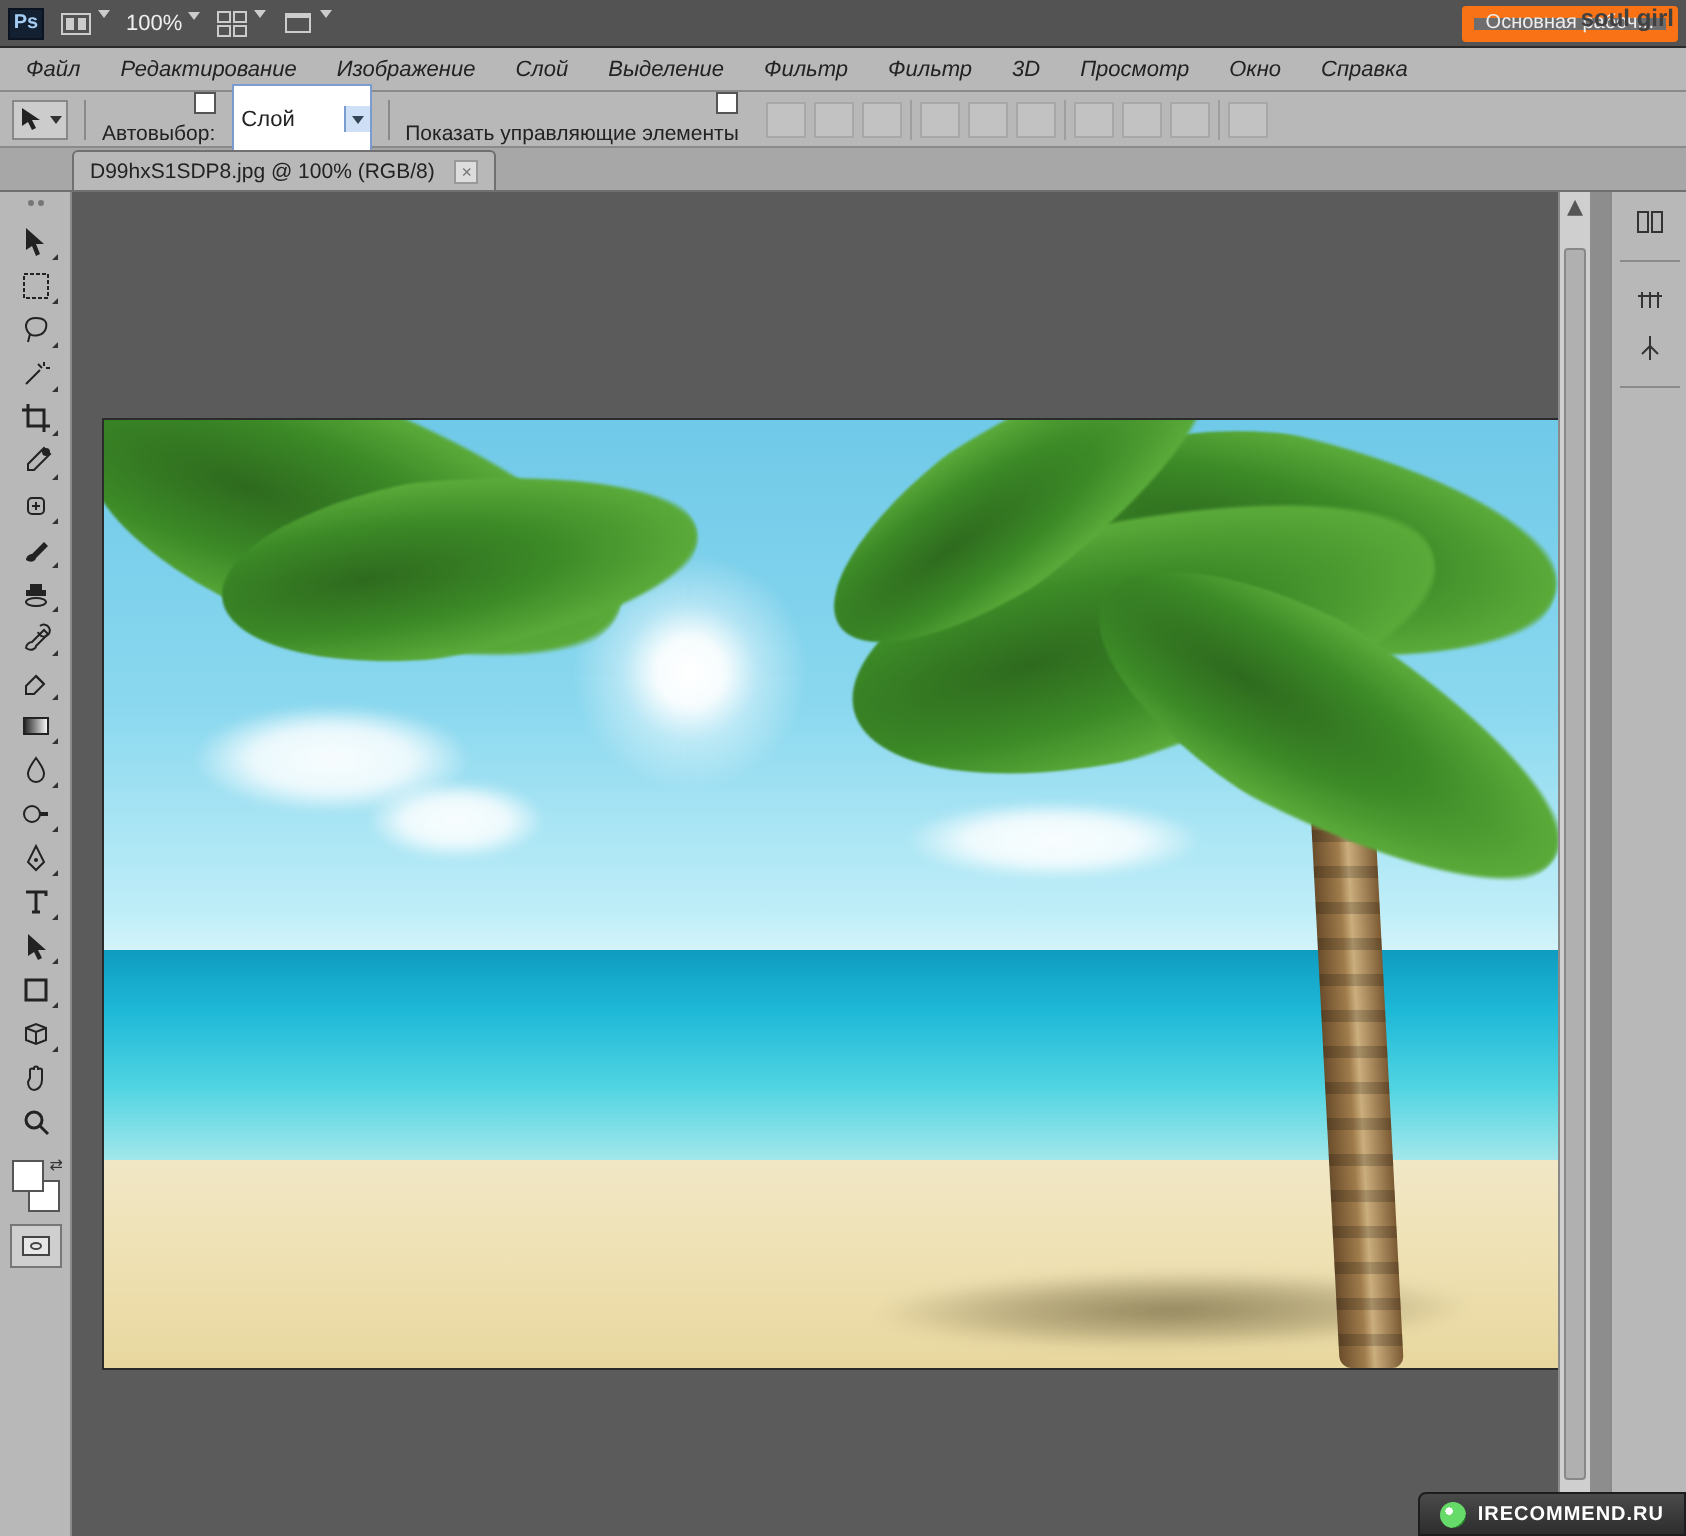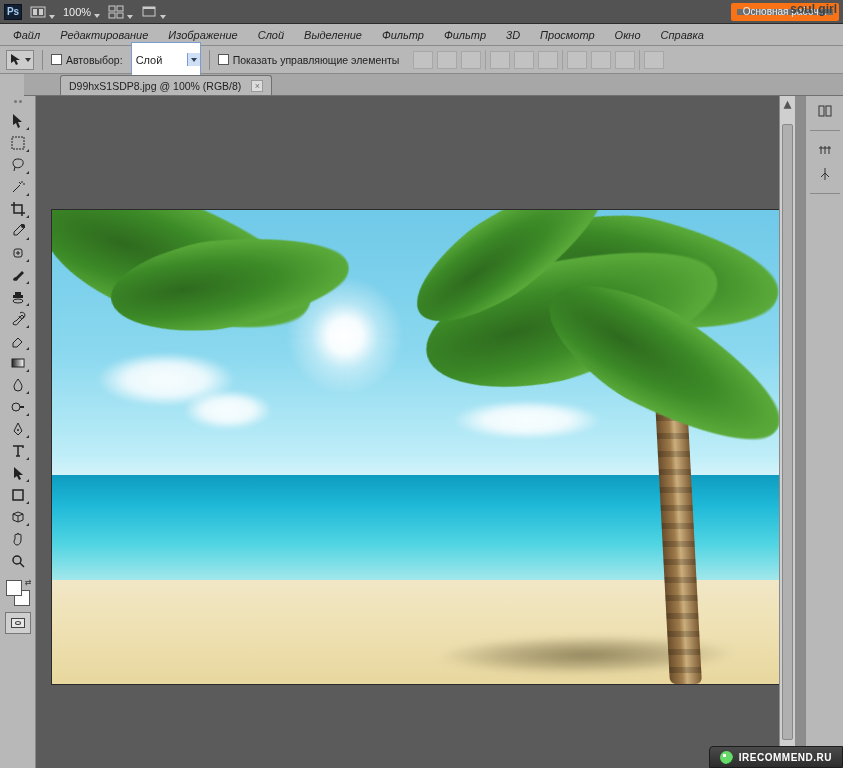--- a/index.html
+++ b/index.html
@@ -1,44 +1,44 @@
 <!DOCTYPE html>
 <html><head>
 <meta charset="utf-8">
 <style>
   * { margin: 0; padding: 0; box-sizing: border-box; font-family: Tahoma, Arial, sans-serif; }
   body { width: 843px; height: 768px; background: #b8b8b8; overflow: hidden; position: relative; }
 
   
   .topbar { background: #535353; height: 24px; display: flex; align-items: center; padding: 0 4px; gap: 8px; color: #ddd; font-size: 11px; border-bottom: 1px solid #2a2a2a; }
   .ps-logo { width: 18px; height: 16px; background: #132032; color: #a5cdf3; display: inline-flex; align-items: center; justify-content: center; font-weight: bold; font-size: 10px; border: 1px solid #0b1320; }
-  .topbar .ctrl { display: inline-flex; align-items: flex-end; gap: 3px; color: #e5e5e5; }
+  .topbar .ctrl { display: inline-flex; align-items: flex-start; gap: 3px; color: #e5e5e5; }
   .topbar .ctrl svg { display:block; }
   .zoom-val { color: #eee; font-size: 11px; }
   .arrow-down { width: 0; height: 0; border-left: 3px solid transparent; border-right: 3px solid transparent; border-top: 4px solid #ccc; }
   .watermark-top { position: absolute; top: 2px; right: 6px; color: #404040; font-size: 12px; font-weight: bold; } 
   .workspace-pill { margin-left: auto; background: #6d6d6d; border:6px solid #f97316; height: 18px; display:flex; align-items:center; padding:0 6px; font-size:10px; color:#eee; border-radius:2px; }
 
   
   .menubar { background: #b8b8b8; height: 22px; display: flex; align-items: center; padding: 0 4px; font-size: 11px; color: #222; border-bottom: 1px solid #8a8a8a; gap: 2px; }
   .menubar .menu-item { padding: 3px 9px; cursor: default; font-style: italic; }
 
   
   .optionsbar { background: #b8b8b8; height: 28px; display:flex; align-items:center; padding: 0 6px; font-size: 10.5px; color: #222; border-bottom: 1px solid #8a8a8a; gap: 8px; }
   .tool-indicator { width: 28px; height: 20px; border: 1px solid #888; background: #ccc; display:flex; align-items:center; justify-content:center; gap:2px;}
   .checkbox { width: 11px; height: 11px; border: 1px solid #555; background: #fff; display:inline-block; vertical-align:middle; }
-  .opt-label { display:inline-flex; align-items:flex-start; gap:4px; }
+  .opt-label { display:inline-flex; align-items:flex-end; gap:4px;flex-direction:column; }
   .select { height: 35px; border: 1px solid #7a9ccf; background: #fff; display:inline-flex; align-items:center; padding: 0 4px; font-size: 11px; color:#222; min-width: 70px; justify-content:space-between; }
   .select .sel-arrow { width: 13px; height: 13px; background:#cfe0f6; border-left:1px solid #7a9ccf; display:flex; align-items:center; justify-content:center; margin-right:-4px; }
   .opt-icons { margin-left: 6px; display:flex; align-items:center; gap: 4px; opacity:0.55; }
   .opt-ico { width: 20px; height:18px; border:1px solid #9a9a9a; background:#cbcbcb; }
   .vsep { width:1px; height:20px; background:#8a8a8a; }
 
   
-  .doctabbar { background: #a7a7a7; height: 22px; border-bottom: 1px solid #707070; display:flex; align-items:flex-end; padding-left: 36px; margin-left: 24px; }
+  .doctabbar { background: #a7a7a7; height: 22px; border-bottom: 1px solid #707070; display:flex; align-items:flex-end; padding-left: 36px; }
   .doctab { background:#b8b8b8; border:1px solid #707070; border-bottom:none; height: 20px; display:flex; align-items:center; padding: 0 8px; font-size: 10.5px; color:#222; gap:8px; border-top-left-radius:3px; border-top-right-radius:3px; }
   .doctab .close-x { font-family: Arial; color:#777; cursor:default; margin-left:2px; width:12px; height:12px; border:1px solid #999; display:flex; align-items:center; justify-content:center; font-size:9px; background:#ddd;}
 
   
   .workspace { position: relative; height: calc(768px - 24px - 22px - 28px - 22px); display:flex; }
   .tools-col { width: 36px; background:#b8b8b8; border-right:1px solid #8a8a8a; display:flex; flex-direction:column; align-items:center; padding-top:4px; gap:0; }
   .tools-col .grab { width: 30px; height:8px; margin-bottom:2px; display:flex; justify-content:center; gap:2px;}
   .tools-col .grab span{ width:3px;height:3px;background:#777;border-radius:50%;}
   .tool-btn { width: 26px; height: 22px; display:flex; align-items:center; justify-content:center; position:relative; }
   .tool-corner::after { content:''; position:absolute; right:2px; bottom:2px; width:0; height:0; border-left:3px solid transparent; border-bottom:3px solid #333; }

